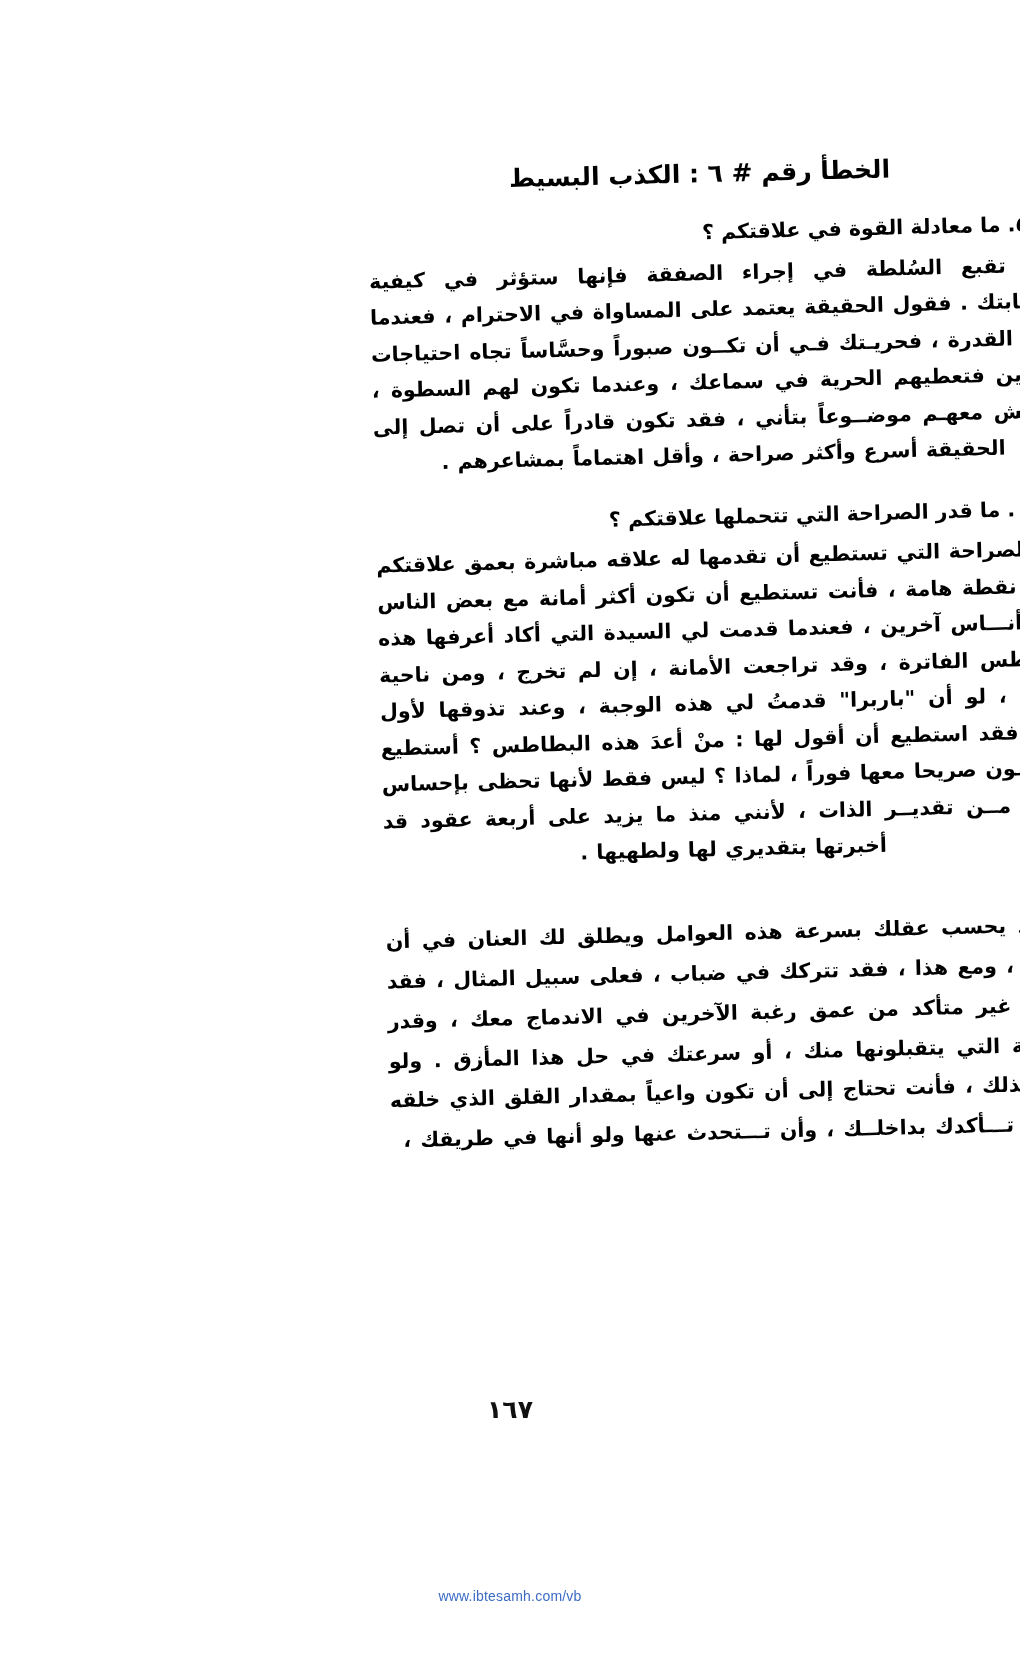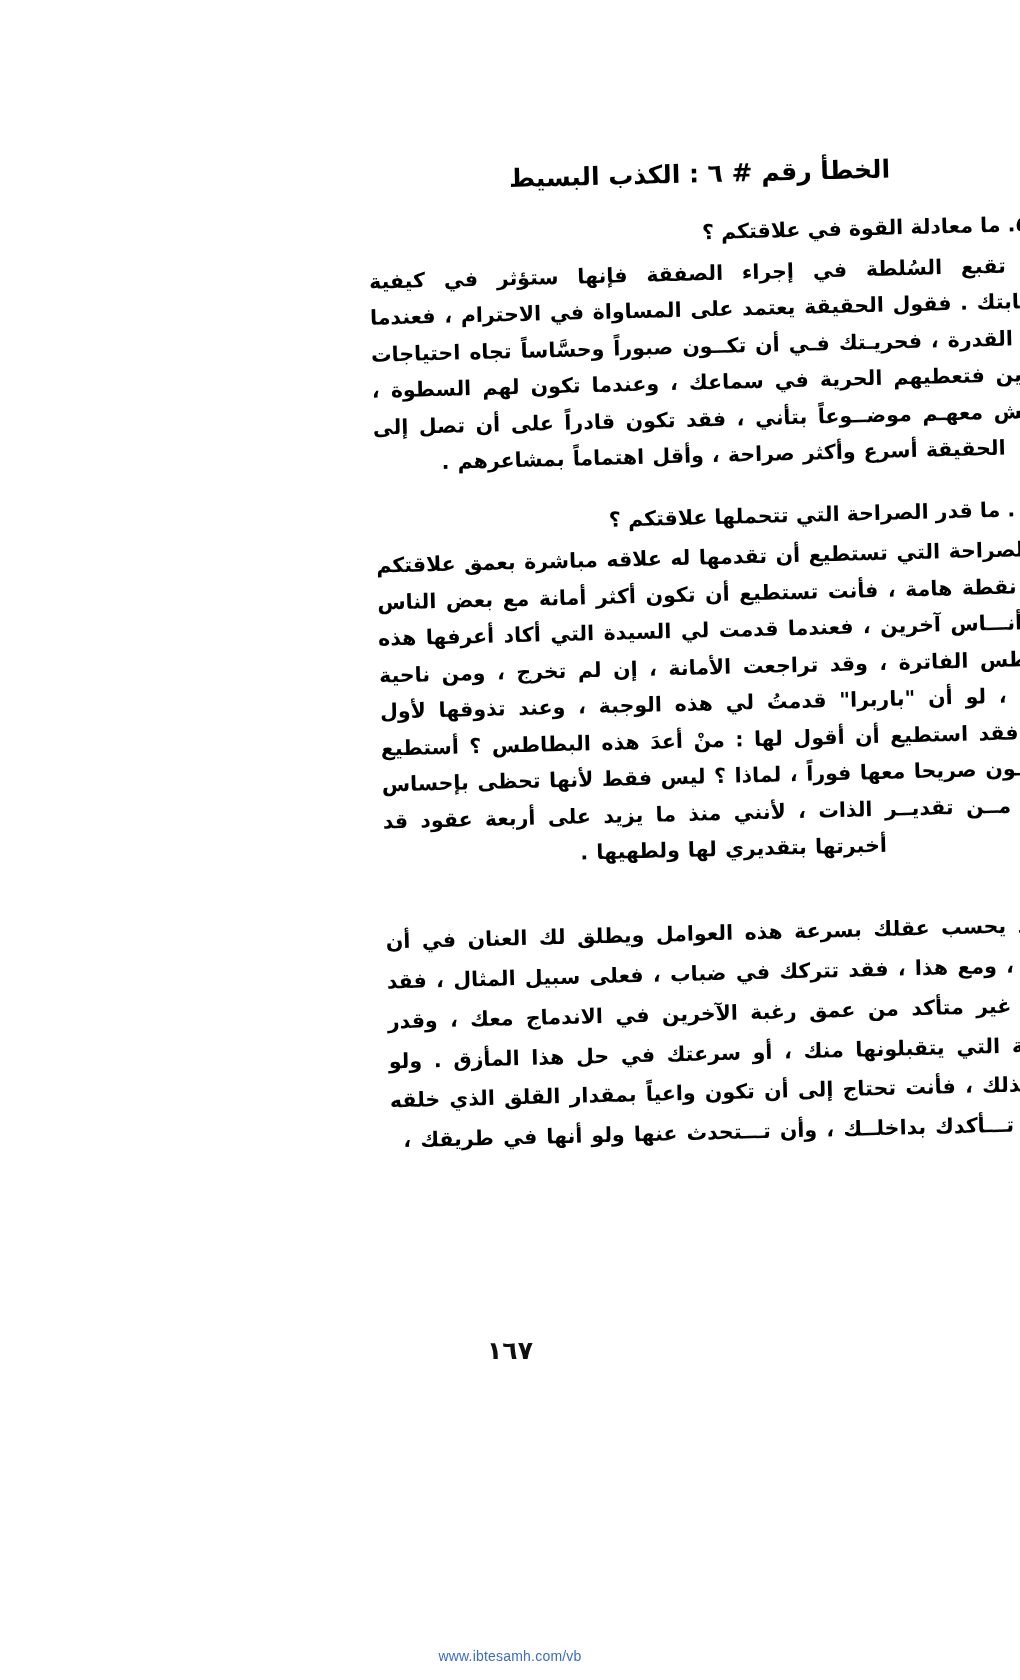--- a/index.html
+++ b/index.html
@@ -70,33 +70,33 @@
   .gap-lg { height: 46px; }
 
   .indent-lead::before {
     content: "";
     display: inline-block;
     width: 30px;
   }
 
   .page-number {
     position: absolute;
-    top: 1336px;
+    top: 1395px;
     left: 0;
     right: 0;
     text-align: center;
     font-size: 25px;
     font-weight: bold;
     color: #101010;
     letter-spacing: 1px;
   }
 
   .watermark {
     position: absolute;
-    top: 1648px;
+    top: 1588px;
     left: 0;
     right: 0;
     text-align: center;
     font-size: 14px;
     color: #3b6bc4;
     font-family: "Liberation Sans", sans-serif;
     direction: ltr;
     letter-spacing: 0.2px;
   }
 </style>

